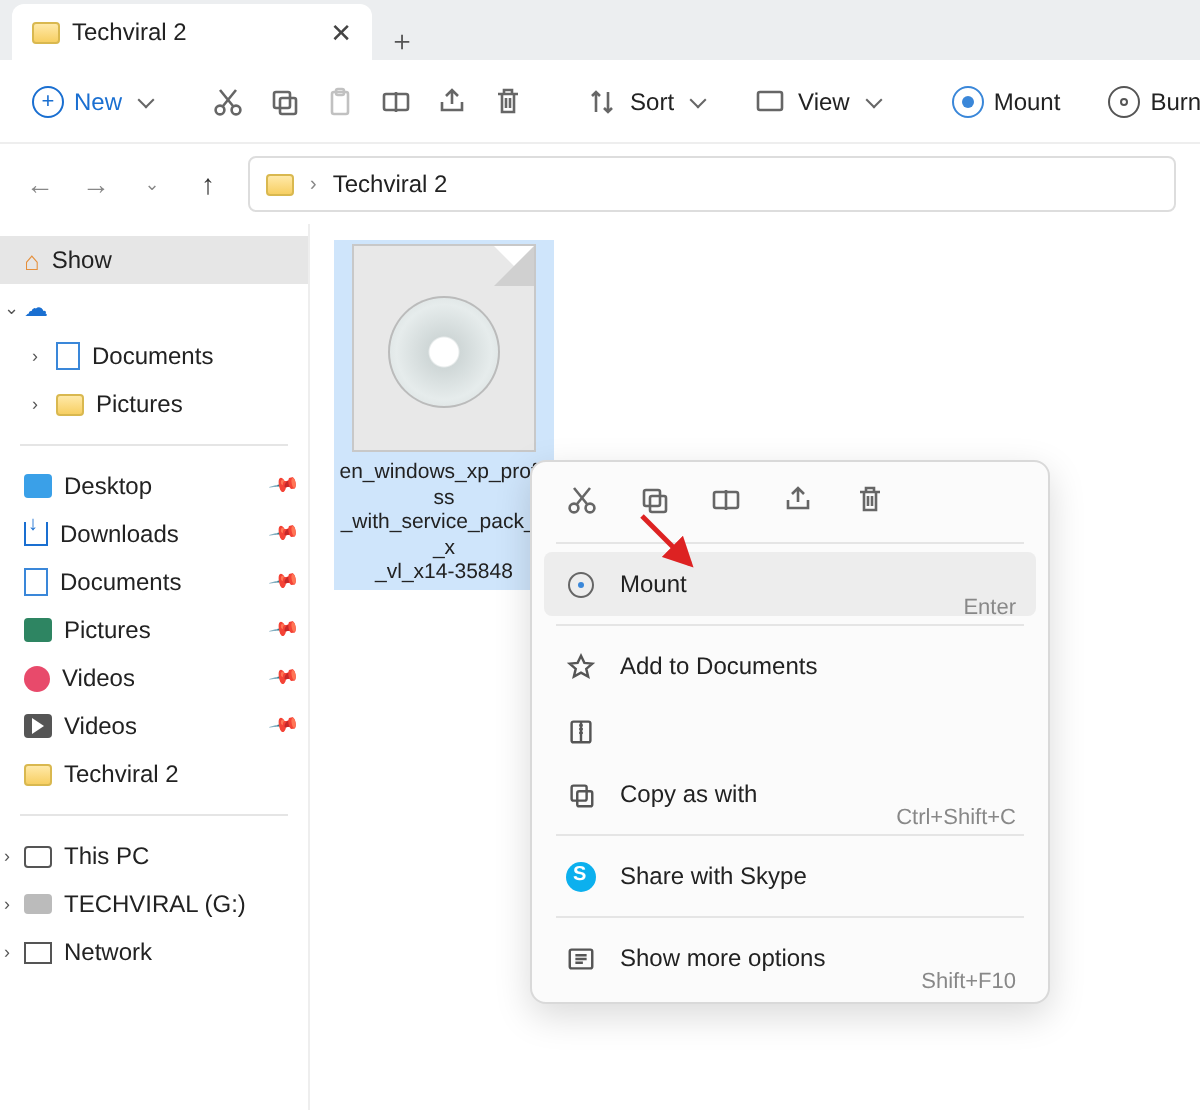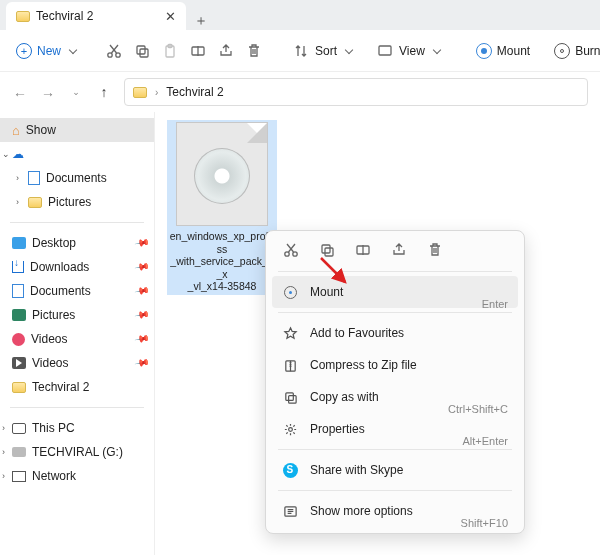--- a/index.html
+++ b/index.html
@@ -320,51 +320,40 @@
     <span>Mount</span>
     <span class="shortcut">Enter</span>
   </div>
   <div class="ctx-sep"></div>
   <div class="row">
     <span class="mi">
         <svg viewBox="0 0 16 16">
           <path d="M8 2 l1.8 3.8 4.2 .4 -3.2 2.8 1 4.1 L8 11 l-3.8 2.1 1-4.1 L2 6.2 l4.2-.4 Z"></path>
         </svg>
       </span>
-    <span>Add to Favourites</span>
+    <span>Add to Documents</span>
   </div>
   <div class="row">
     <span class="mi">
         <svg viewBox="0 0 16 16">
           <rect x="3" y="3" width="10" height="11" rx="1"></rect>
           <path d="M8 3 v11 M7 5 h2 M7 7 h2 M7 9 h2"></path>
         </svg>
       </span>
-    <span>Compress to Zip file</span>
   </div>
   <div class="row">
     <span class="mi">
         <svg viewBox="0 0 16 16">
           <rect x="3" y="3" width="8" height="8" rx="1"></rect>
           <rect x="6" y="6" width="8" height="8" rx="1"></rect>
         </svg>
       </span>
     <span>Copy as with</span>
     <span class="shortcut">Ctrl+Shift+C</span>
   </div>
-  <div class="row">
-    <span class="mi">
-        <svg viewBox="0 0 16 16">
-          <circle cx="8" cy="8" r="2"></circle>
-          <path d="M8 2 v2 M8 12 v2 M2 8 h2 M12 8 h2 M3.5 3.5 l1.5 1.5 M11 11 l1.5 1.5 M12.5 3.5 l-1.5 1.5 M5 11 l-1.5 1.5"></path>
-        </svg>
-      </span>
-    <span>Properties</span>
-    <span class="shortcut">Alt+Enter</span>
-  </div>
   <div class="ctx-sep"></div>
   <div class="row">
     <span class="mi">
         <span class="skype"></span>
       </span>
     <span>Share with Skype</span>
   </div>
   <div class="ctx-sep"></div>
   <div class="row">
     <span class="mi">

